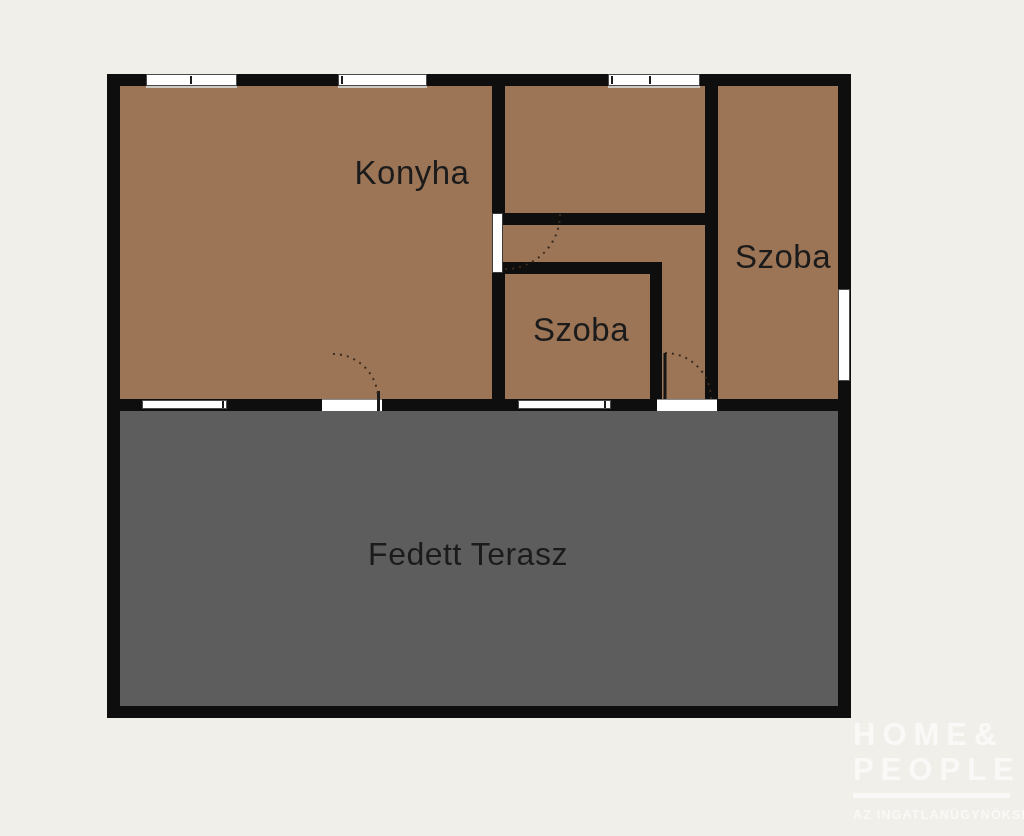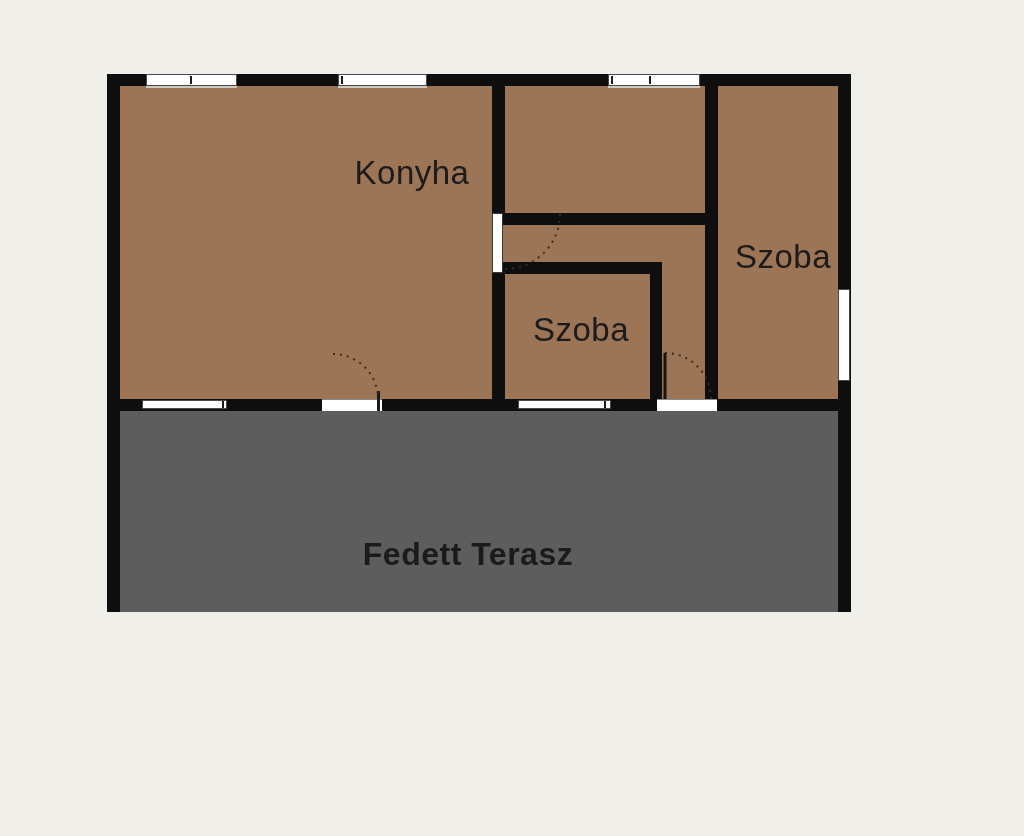--- a/index.html
+++ b/index.html
@@ -1,33 +1,33 @@
 <!DOCTYPE html>
 <html><head>
 <meta charset="utf-8">
 <style>
   html,body{margin:0;padding:0;background:#F1EFE9;}
   .canvas{
-    position:relative;width:1024px;height:612px;overflow:hidden;
+    position:relative;width:1024px;height:836px;overflow:hidden;
     background:#F1EFE9;font-family:"Liberation Sans",sans-serif;text-align:right;
   }
   .abs{position:absolute;}
   .fill-room{background:#9C7456;}
   .fill-terrace{background:#5D5D5D;}
   .wall{background:#0E0E0E;z-index:3;}
   .win{background:#FFFFFF;border:1px solid #4A4A4A;z-index:5;box-sizing:border-box;}
   .open{background:#FFFFFF;border-top:1px solid #8A8A8A;z-index:5;box-sizing:border-box;}
   .jamb{background:#FFFFFF;border:1px solid #3A3A3A;z-index:6;box-sizing:border-box;}
   .tick{background:#1A1A1A;z-index:7;}
   .sill{background:#CBC9C2;z-index:4;}
   .room-label{
     z-index:8;color:#1B1B1B;font-size:33px;white-space:nowrap;
     transform:translate(-50%,-50%);letter-spacing:0.5px;
   }
-  .terrace-label{font-size:32px;font-weight:bold;}
+  .terrace-label{font-size:32px;}
   .arcs{position:absolute;left:0;top:0;z-index:7;}
   .wm{z-index:9;color:rgba(255,255,255,0.62);white-space:nowrap;}
   .wm-brand{font-size:31px;font-weight:bold;letter-spacing:7px;line-height:1;}
   .wm-line{background:rgba(255,255,255,0.62);}
   .wm-tag{font-size:12.5px;font-weight:bold;letter-spacing:1.2px;}
 </style>
 </head>
 <body>
 
 <div class="canvas">

